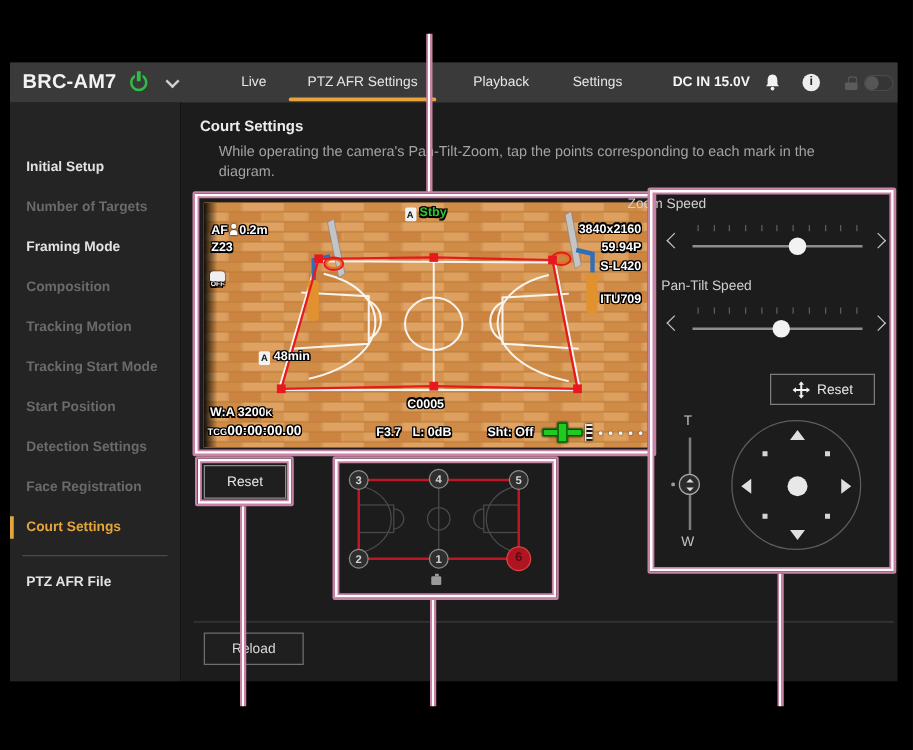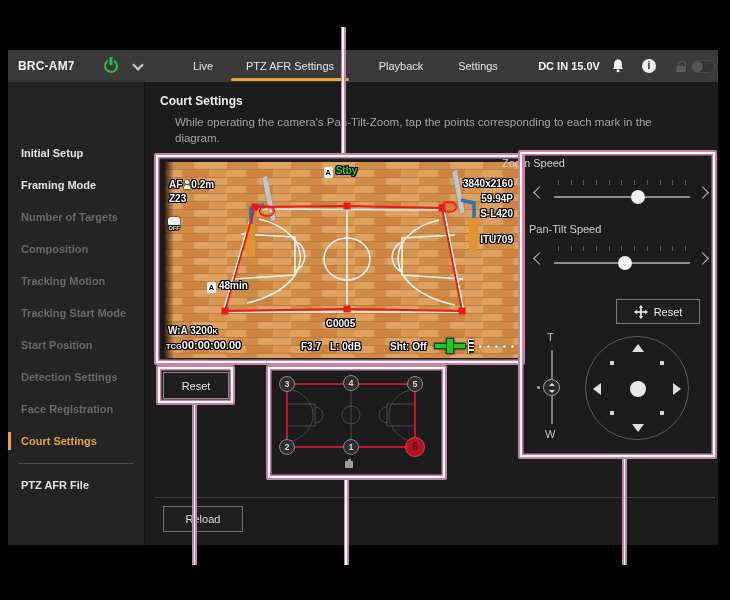--- a/index.html
+++ b/index.html
@@ -4,41 +4,41 @@
 <style>
   * { margin:0; padding:0; box-sizing:border-box; }
   html,body { width:730px; height:600px; background:#000; font-family:"Liberation Sans", sans-serif; }
   .stage { position:relative; width:730px; height:600px; background:#000; overflow:hidden; }
 
   
   .app { position:absolute; left:8px; top:50px; width:710px; height:495px; background:#1c1c1c; z-index:1; }
 
   
   .topbar { position:absolute; left:0; top:0; width:710px; height:32px; background:#3a3a3a; }
-  .brand { position:absolute; left:10px; top:0; height:32px; display:flex; align-items:center; color:#f2f2f2; font-size:12px; font-weight:bold; letter-spacing:.2px; }
+  .brand { position:absolute; left:10px; top:0; height:32px; display:flex; align-items:center; color:#f2f2f2; font-size:16px; font-weight:bold; letter-spacing:.2px; }
   .power { position:absolute; left:96px; top:9px; width:14px; height:14px; border:2px solid #2fbe46; border-radius:50%; }
   .power::after { content:""; position:absolute; left:50%; top:-4px; transform:translateX(-50%); width:3px; height:8px; background:#2fbe46; box-shadow:0 0 0 1.5px #3a3a3a; }
   .chev-down { position:absolute; left:126px; top:11px; width:8px; height:8px; border-right:2px solid #cfcfcf; border-bottom:2px solid #cfcfcf; transform:rotate(45deg); }
   .tab { position:absolute; top:0; height:32px; display:flex; align-items:center; justify-content:center; font-size:11px; color:#e6e6e6; cursor:pointer; }
   .tab.active::after { content:""; position:absolute; left:-9px; right:-9px; bottom:1px; height:3px; background:#e8a33b; border-radius:2px; }
   .tab-live { left:170px; width:50px; }
   .tab-ptz { left:232px; width:100px; }
   .tab-playback { left:363px; width:60px; }
   .tab-settings { left:441px; width:58px; }
   .dcin { position:absolute; left:526px; top:0; width:70px; height:32px; display:flex; align-items:center; justify-content:center; color:#f5f5f5; font-size:11px; font-weight:bold; }
   .bell { position:absolute; left:602px; top:8px; width:16px; height:16px; }
   .info-badge { position:absolute; left:634px; top:9px; width:14px; height:14px; border-radius:50%; background:#ededed; color:#262626; font-size:10px; font-weight:bold; text-align:center; line-height:14px; }
   .lock { position:absolute; left:668px; top:11px; width:10px; height:11px; }
   .lock::before { content:""; position:absolute; left:2px; top:0; width:6px; height:6px; border:1.5px solid #5c5c5c; border-bottom:none; border-radius:3px 3px 0 0; }
   .lock::after { content:""; position:absolute; left:0; bottom:0; width:10px; height:6px; background:#5c5c5c; border-radius:1px; }
   .toggle { position:absolute; left:683px; top:10px; width:24px; height:13px; border-radius:7px; background:#353535; box-shadow:inset 0 0 0 1px #4a4a4a; }
   .toggle::after { content:""; position:absolute; left:1px; top:1px; width:11px; height:11px; border-radius:50%; background:#565656; }
 
   
-  .sidebar { position:absolute; left:0; top:32px; width:137px; height:463px; background:#242424; border-right:1px solid #141414; padding-top:55px; }
+  .sidebar { position:absolute; left:0; top:32px; width:137px; height:463px; background:#242424; border-right:1px solid #141414; padding-top:36px; }
   .side-item { position:relative; height:32px; display:flex; align-items:center; padding-left:13px; font-size:11px; font-weight:bold; color:#e2e2e2; cursor:pointer; }
   .side-item.disabled { color:#6a6a6a; }
   .side-item.active { color:#e3a53c; }
   .side-item.active::before { content:""; position:absolute; left:0; top:7px; width:3px; height:18px; background:#e3a53c; }
   .side-div { height:1px; background:#4a4a4a; margin:6px 10px 5px 10px; }
 
   
   .page-title { position:absolute; left:152px; top:44px; font-size:12px; font-weight:bold; color:#ececec; }
   .instruction { position:absolute; left:167px; top:64px; width:515px; font-size:11.5px; line-height:16px; color:#a3a3a3; }
 
@@ -132,22 +132,22 @@
         <path d="M8 1.6 C5.2 1.6 4.1 3.9 4.1 6.6 L4.1 9.2 L2.9 11 L13.1 11 L11.9 9.2 L11.9 6.6 C11.9 3.9 10.8 1.6 8 1.6 Z" fill="#f2f2f2"></path>
         <circle cx="8" cy="12.8" r="1.5" fill="#f2f2f2"></circle>
       </svg>
       <div class="info-badge">i</div>
       <div class="lock"></div>
       <div class="toggle"></div>
     </div>
 
     <div class="sidebar">
       <div class="side-item">Initial Setup</div>
+      <div class="side-item disabled">Number of Targets</div>
       <div class="side-item">Framing Mode</div>
-      <div class="side-item disabled">Number of Targets</div>
       <div class="side-item disabled">Composition</div>
       <div class="side-item disabled">Tracking Motion</div>
       <div class="side-item disabled">Tracking Start Mode</div>
       <div class="side-item disabled">Start Position</div>
       <div class="side-item disabled">Detection Settings</div>
       <div class="side-item disabled">Face Registration</div>
       <div class="side-item active">Court Settings</div>
       <div class="side-div"></div>
       <div class="side-item">PTZ AFR File</div>
     </div>

